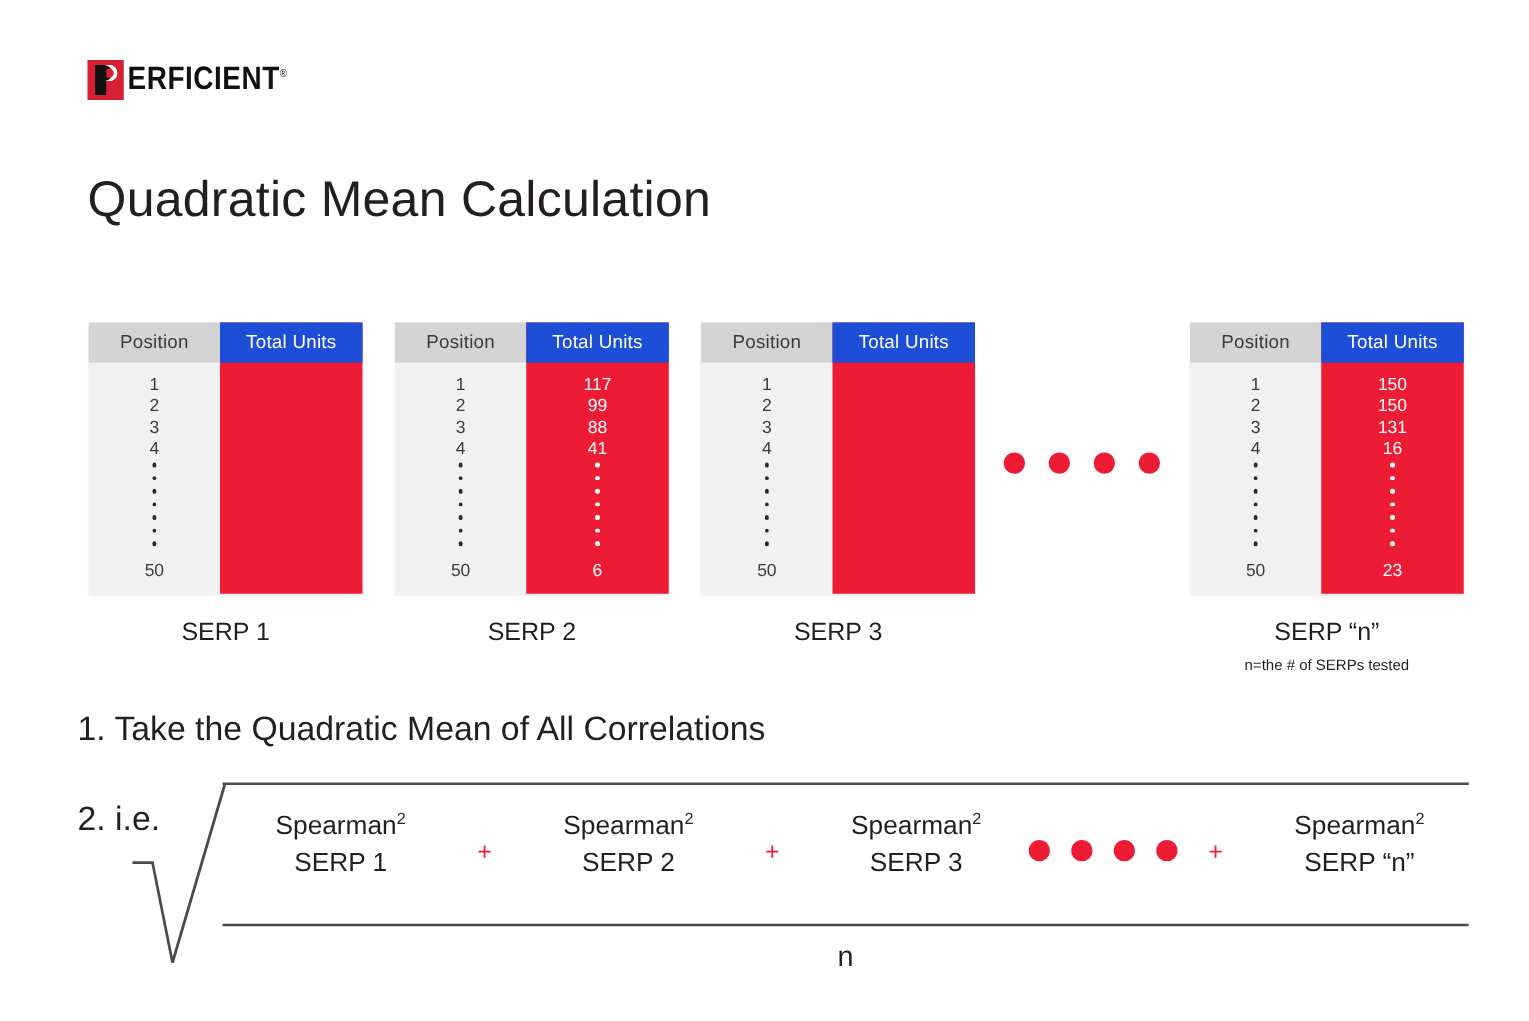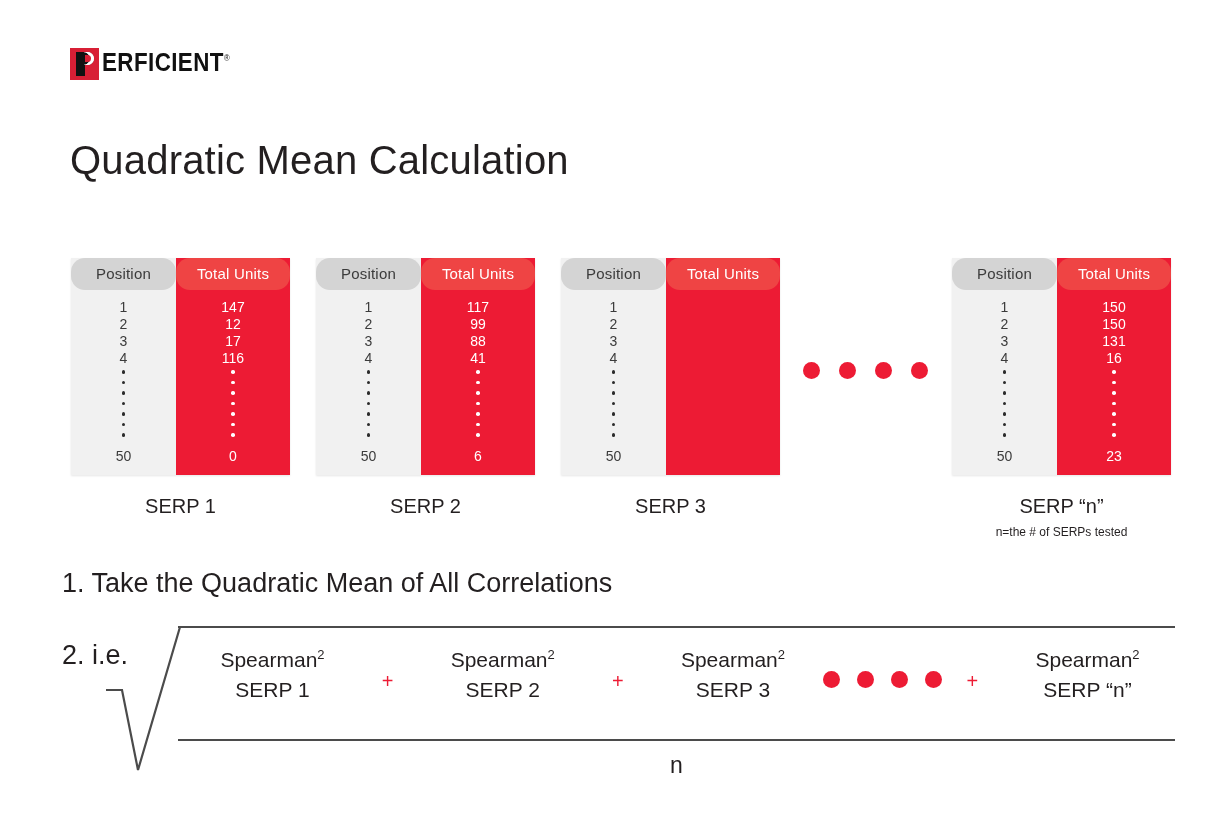--- a/index.html
+++ b/index.html
@@ -117,24 +117,23 @@
   }
   .col-position { width: 105px; background: #f1f1f1; }
   .col-units    { width: 114px; background: #ed1b34; }
 
   .col-head {
     height: 32px;
     line-height: 32px;
     text-align: center;
     font-size: 15px;
     letter-spacing: 0.2px;
-    border-radius: 14px;
   }
   .col-position .col-head { background: #d4d4d4; color: #3b3b3b; }
-  .col-units    .col-head { background: #ef4444; color: #ffffff; }
+  .col-units    .col-head { background: #1d4ed8; color: #ffffff; }
 
   .col-body {
     padding-top: 9px;
     padding-bottom: 10px;
     text-align: center;
     font-size: 14px;
     line-height: 17px;
   }
   .col-position .col-body { color: #3b3b3b; }
   .col-units    .col-body { color: #ffffff; }
@@ -298,36 +297,20 @@
               <i></i>
               <i></i>
               <i></i>
               <i></i>
           </div>
           <div class="cell">50</div>
         </div>
       </div>
       <div class="col col-units">
         <div class="col-head">Total Units</div>
-        <div class="col-body">
-          <div class="cell">147</div>
-          <div class="cell">12</div>
-          <div class="cell">17</div>
-          <div class="cell">116</div>
-          <div class="dots-vert">
-            <i></i>
-              <i></i>
-              <i></i>
-              <i></i>
-              <i></i>
-              <i></i>
-              <i></i>
-          </div>
-          <div class="cell">0</div>
-        </div>
       </div>
     </div>
     <div class="serp-caption">SERP 1</div>
   </div>
 
   <div class="serp-block" style="left:316px;">
     <div class="serp-table">
       <div class="col col-position">
         <div class="col-head">Position</div>
         <div class="col-body">

